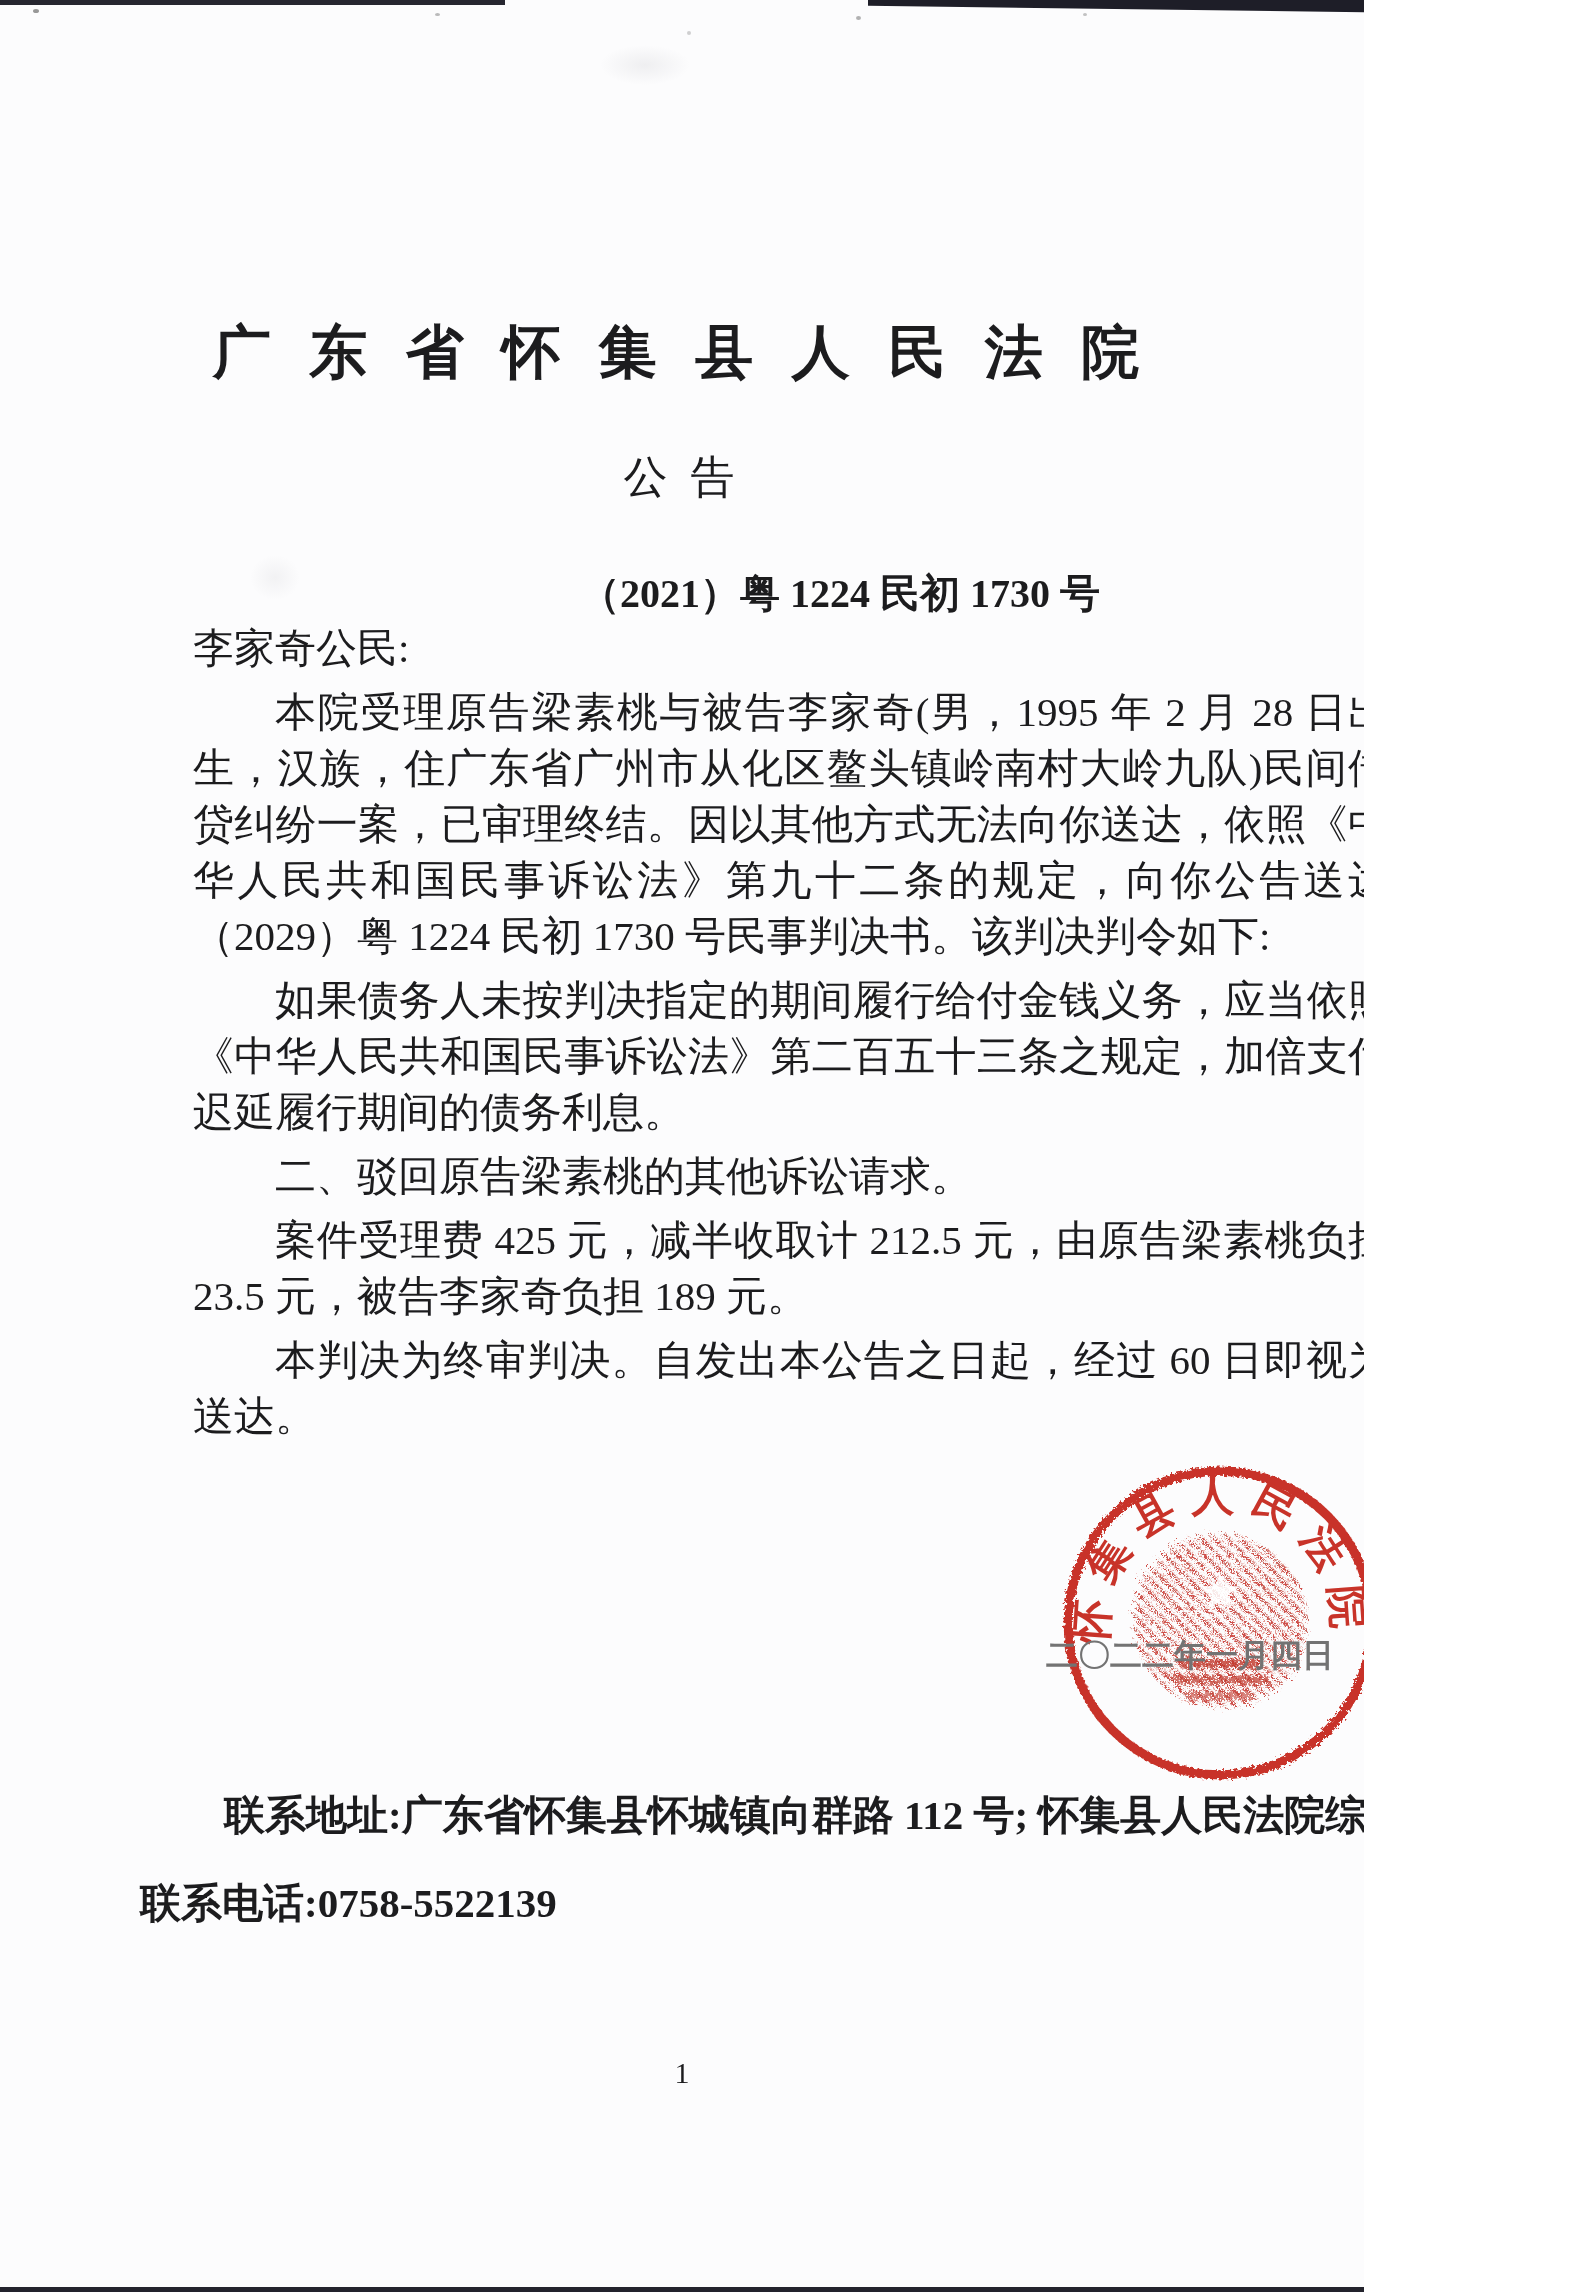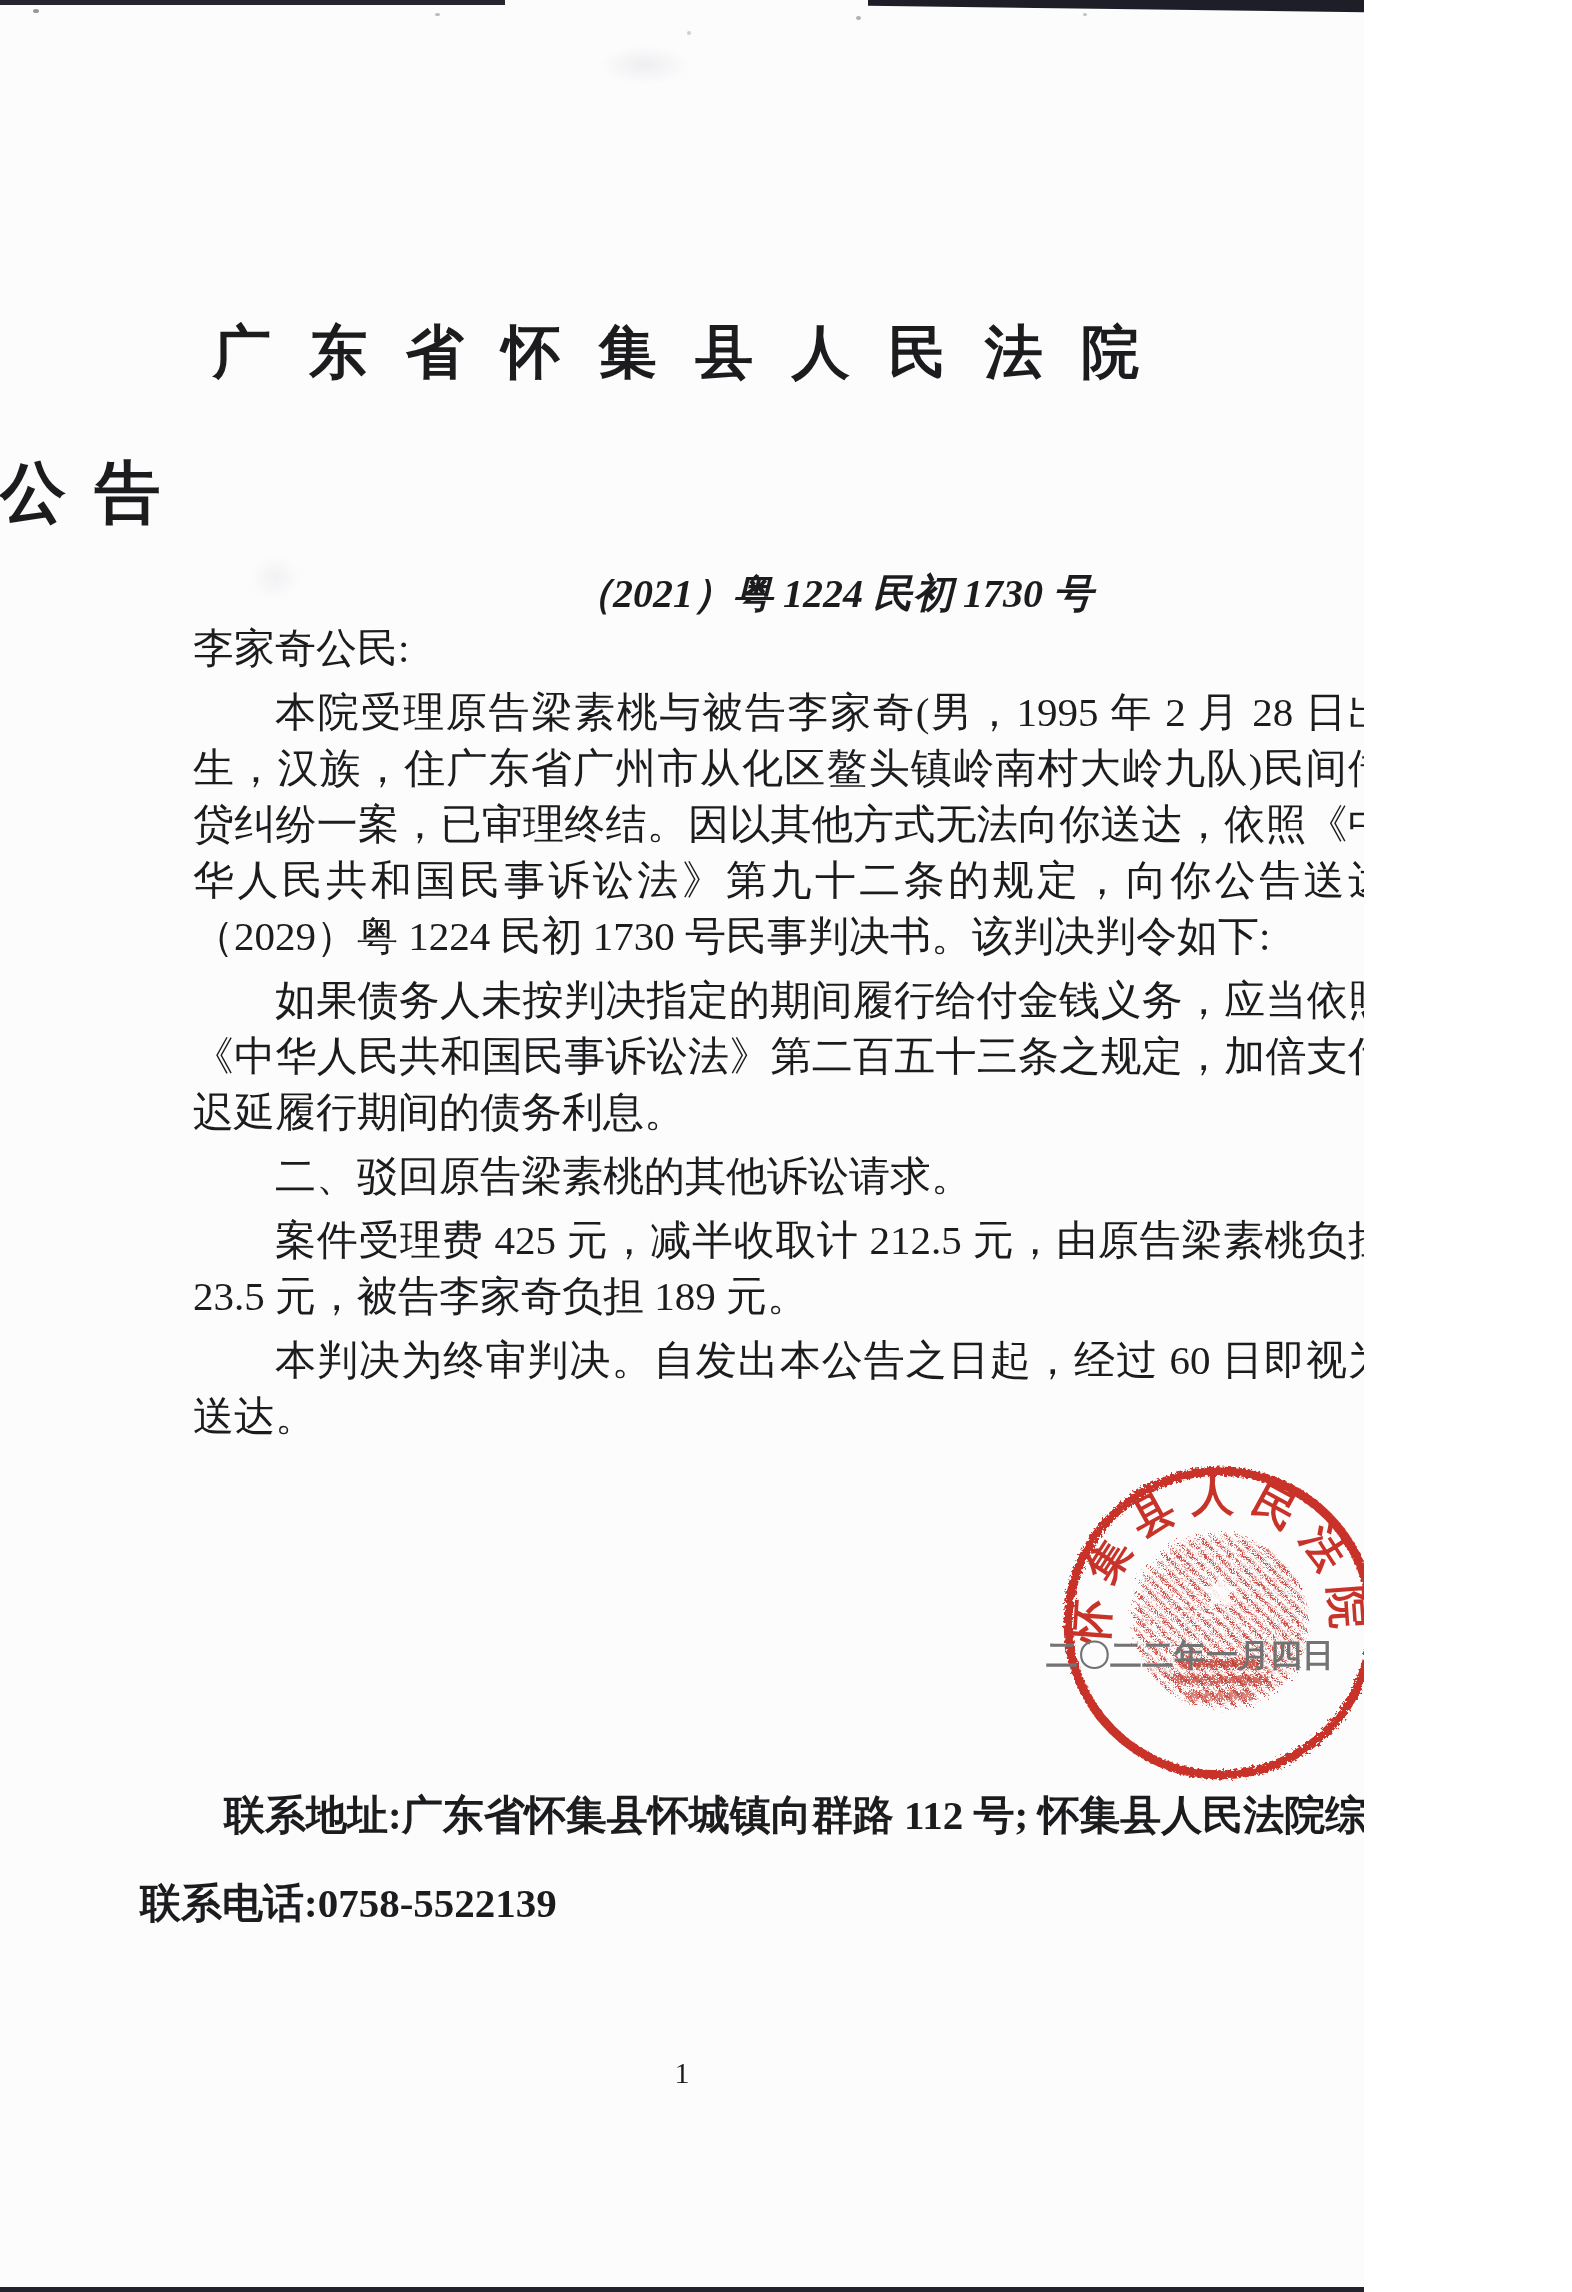--- a/index.html
+++ b/index.html
@@ -31,26 +31,26 @@
              background:radial-gradient(closest-side, rgba(120,120,130,.08), rgba(120,120,130,0)); z-index:0; }
 
   
   .court-name {
     position:absolute; left:0; top:314px; width:100%;
     text-align:center; font-size:58px; font-weight:700;
     letter-spacing:12px; white-space:nowrap; z-index:1;
   }
   .doc-title {
     position:absolute; left:0; top:448px; width:100%;
-    text-align:left; font-size:66px; font-weight:700;
+    text-align:center; font-size:44px; font-weight:400;
     letter-spacing:6px; z-index:1;
   }
   .case-number {
-    position:absolute; right:271px; top:566px;
-    font-size:40px; font-weight:600; white-space:nowrap; z-index:1;font-style:italic;
+    position:absolute; right:264px; top:566px;
+    font-size:40px; font-weight:600; white-space:nowrap; z-index:1;
   }
 
   
   .body-block {
     position:absolute; left:185px; top:612px; width:1212px;
     font-size:41px; line-height:56px; font-weight:500;
     text-align:justify; z-index:1;
   }
   .body-block p { margin:8px; text-indent:2em; }
   .body-block p.addressee { text-indent:0; }

